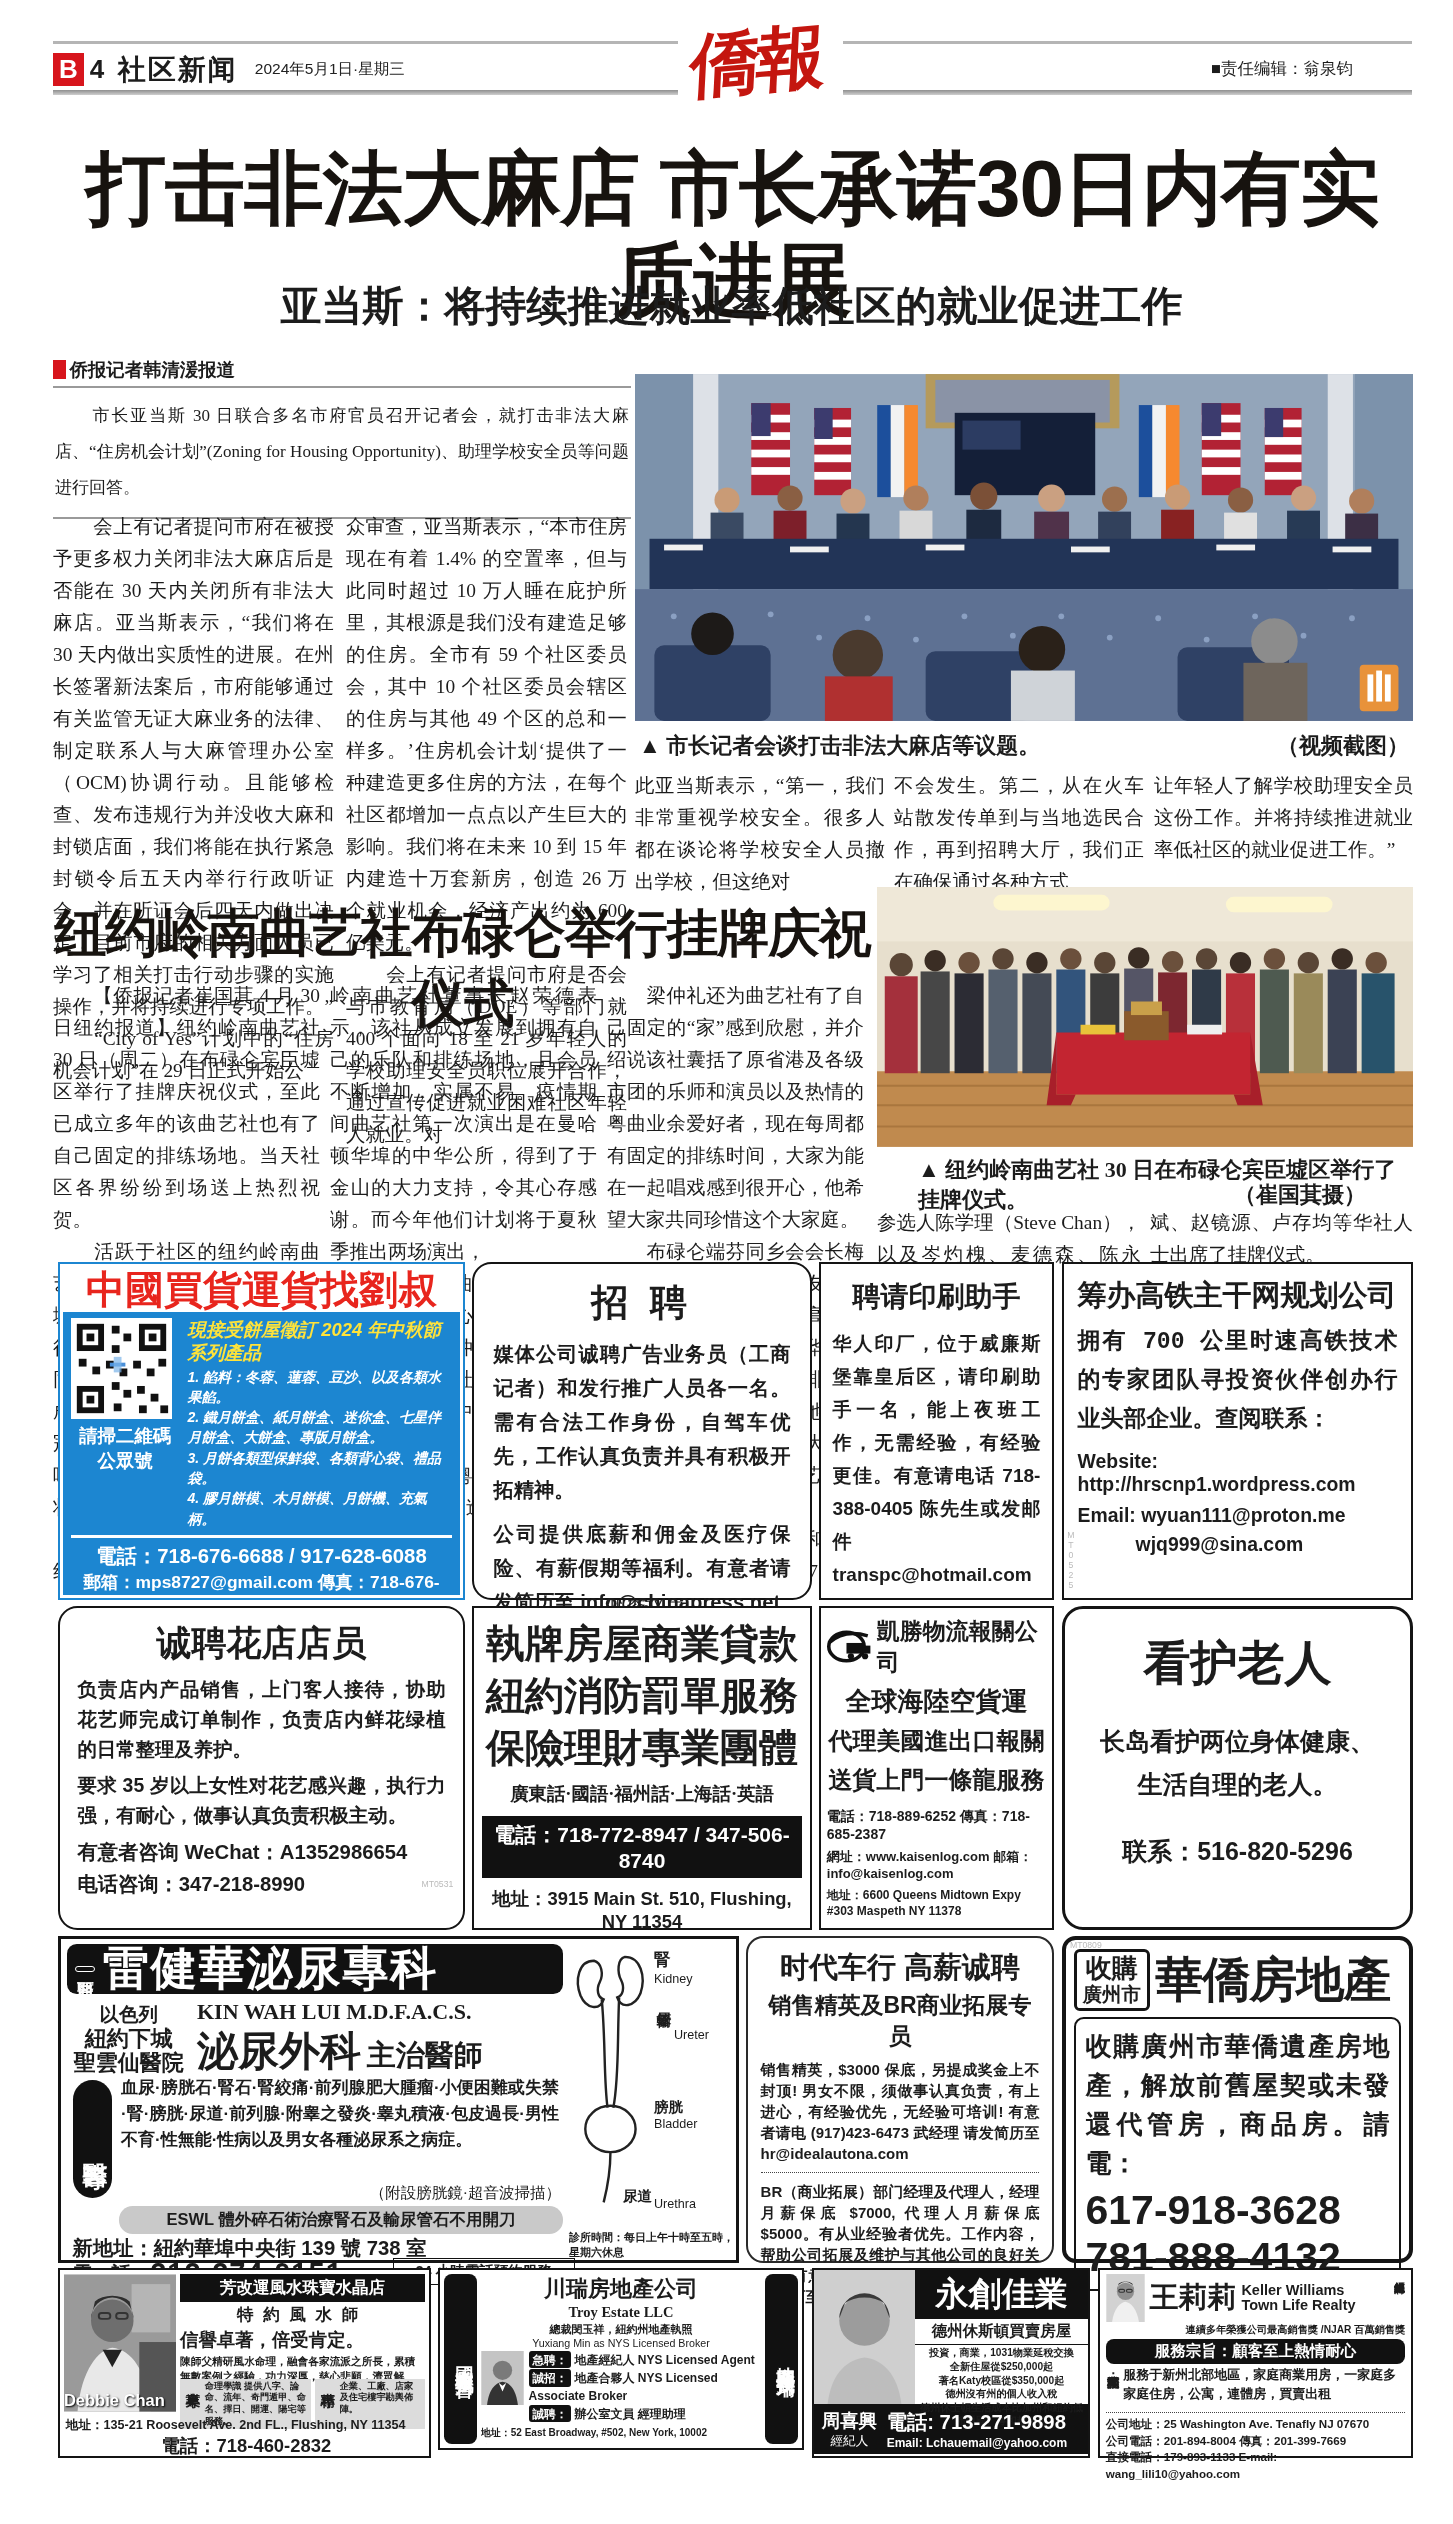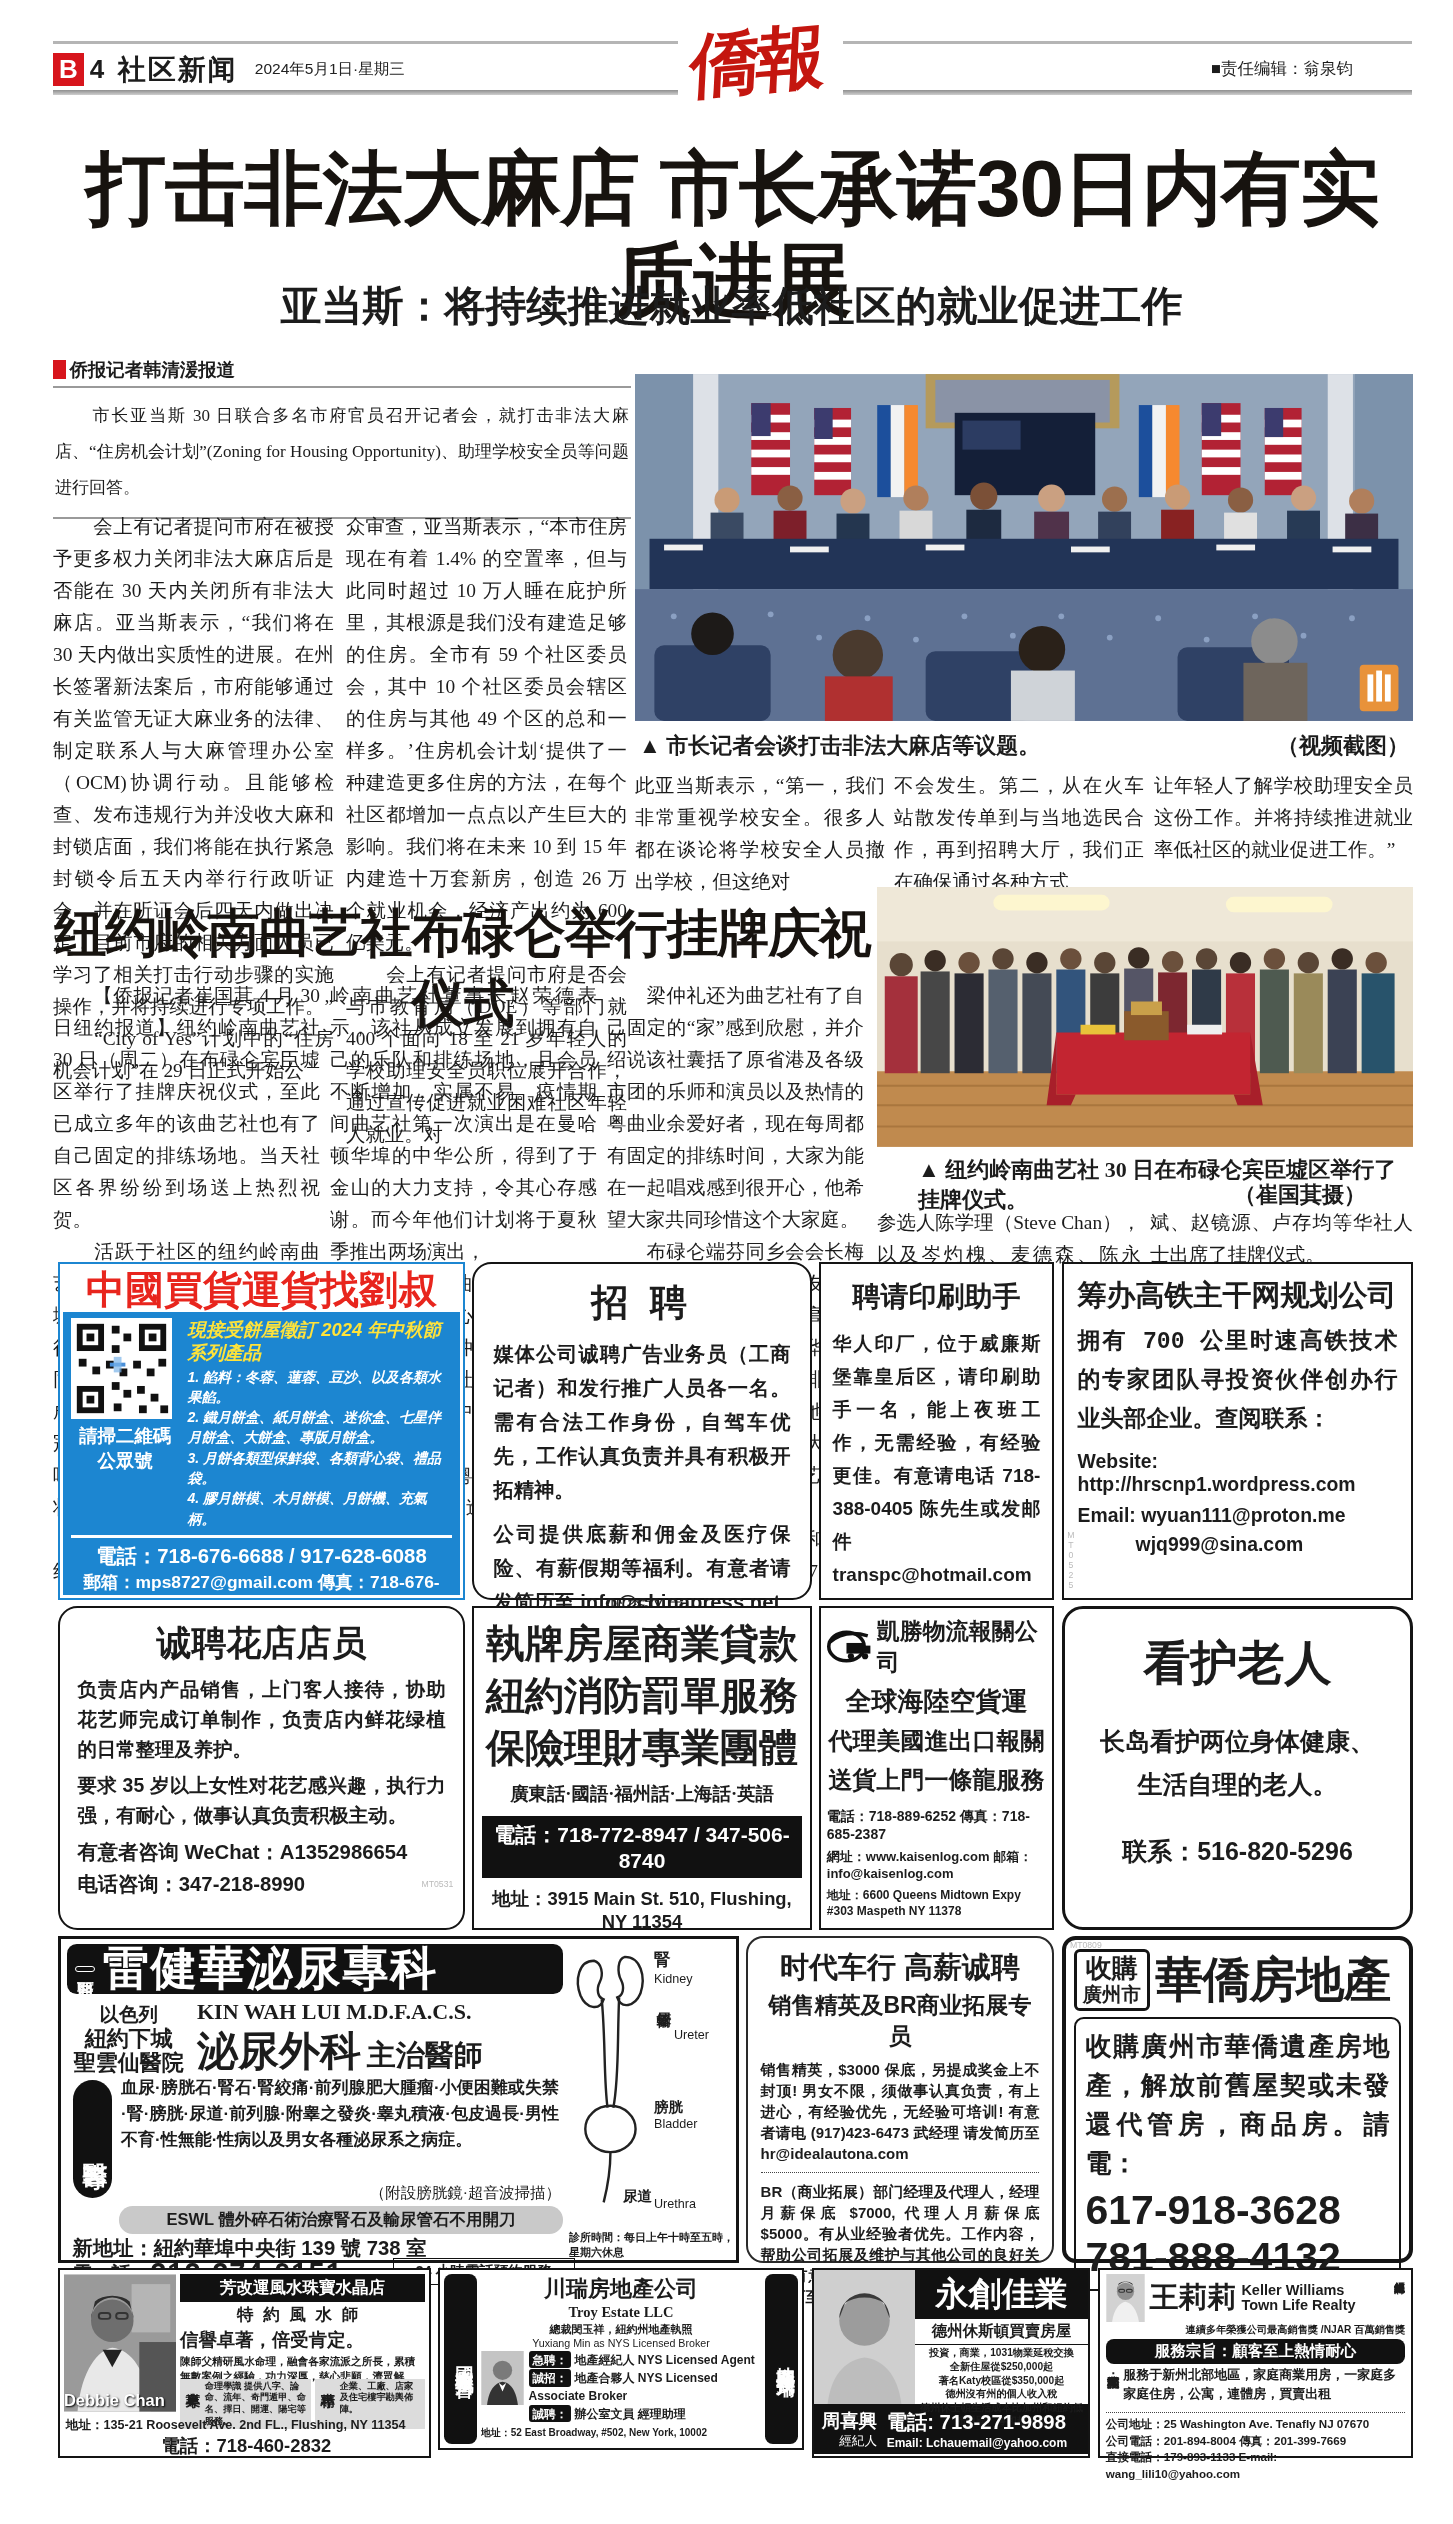--- a/index.html
+++ b/index.html
@@ -527,21 +527,21 @@
         <div class="b ctr" style="font-size:15.5px;border-bottom:1.9px solid #111;padding:1.9px 0;">德州休斯頓買賣房屋</div>
         <div class="b ctr" style="font-size:10.2px;line-height:13.6px;margin-top:1.9px;">投資，商業，1031物業延稅交換</div>
         <div class="b ctr" style="font-size:10.2px;line-height:13.6px;">全新住屋從$250,000起</div>
         <div class="b ctr" style="font-size:10.2px;line-height:13.6px;">著名Katy校區從$350,000起</div>
         <div class="b ctr" style="font-size:10.2px;line-height:13.6px;">德州沒有州的個人收入稅</div>
         <div class="b ctr" style="font-size:10.2px;line-height:13.6px;">德州休士頓生活成本比加州和紐約低</div>
         <div class="b ctr" style="font-size:10.2px;line-height:13.6px;">精通國、粵和越南語</div>
       </div>
     </div>
     <div class="blackband" style="height:50px;display:flex;align-items:center;padding:0 7.8px;gap:9.7px;">
-      <div style="flex:none;text-align:right;">
+      <div style="flex:none;text-align:center;">
         <div class="b" style="font-size:18.4px;">周喜興</div>
         <div style="font-size:12.6px;">經紀人</div>
       </div>
       <div style="flex:1;">
         <div class="b" style="font-size:20.3px;font-weight:900;">電話: 713-271-9898</div>
         <div class="b" style="font-size:12px;">Email: Lchauemail@yahoo.com</div>
       </div>
     </div>
   </div>
 

